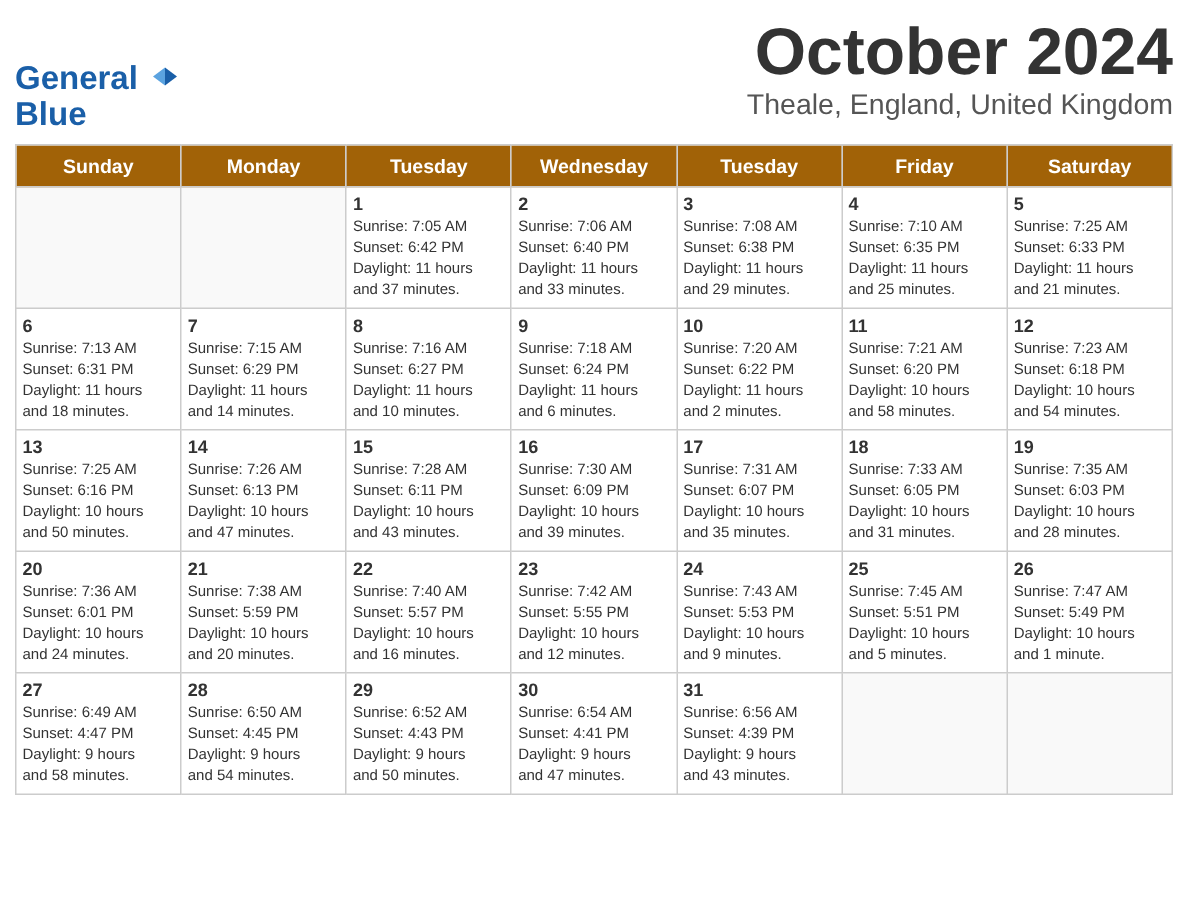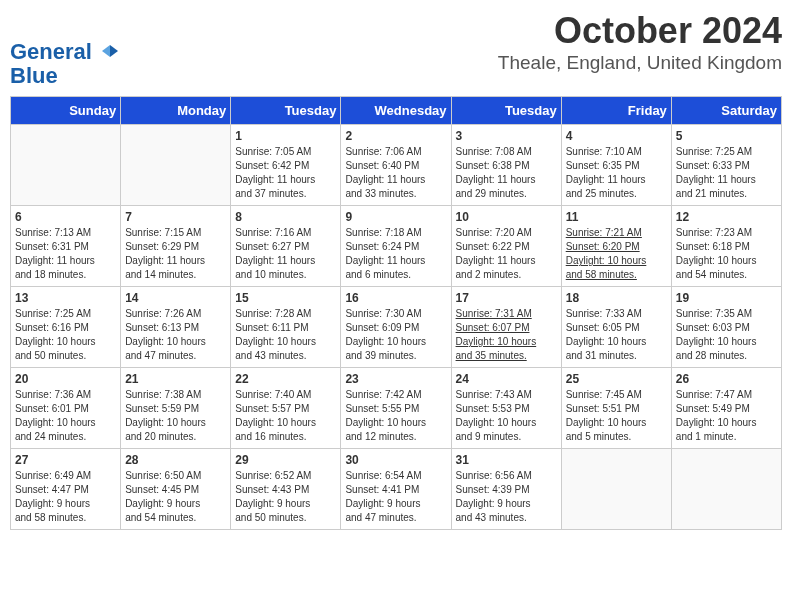--- a/index.html
+++ b/index.html
@@ -17,40 +17,40 @@
       margin-bottom: 8px;
     }
     .logo {
       display: flex;
       align-items: center;
     }
     .title-block {
       text-align: right;
     }
     .month-title {
-      font-size: 36px;
+      font-size: 44px;
       font-weight: bold;
       color: #333;
       margin-left: 16px;
     }
     .location {
       font-size: 19px;
       color: #555;
     }
     table {
       width: 100%;
       border-collapse: collapse;
     }
     th {
-      background-color: #1d4ed8;
+      background-color: #a16207;
       color: #fff;
       font-size: 13px;
       font-weight: bold;
       padding: 6px 4px;
-      text-align: right;
+      text-align: center;
       border: 1px solid #ccc;
     }
     td {
       vertical-align: top;
       border: 1px solid #ccc;
       padding: 4px 4px;
       width: calc(100% / 7);
       height: 80px;
       font-size: 10.5px;
       color: #333;
@@ -184,21 +184,21 @@
         </td>
         <td>
           <span class="day-num">10</span>
           <div class="day-info" style="white-space: pre-wrap;">Sunrise: 7:20 AM
 Sunset: 6:22 PM
 Daylight: 11 hours
 and 2 minutes.</div>
         </td>
         <td>
           <span class="day-num">11</span>
-          <div class="day-info" style="white-space: pre-wrap; text-decoration: underline;">Sunrise: 7:21 AM
+          <div class="day-info" style="white-space: pre-wrap;">Sunrise: 7:21 AM
 Sunset: 6:20 PM
 Daylight: 10 hours
 and 58 minutes.</div>
         </td>
         <td>
           <span class="day-num">12</span>
           <div class="day-info" style="white-space: pre-wrap;">Sunrise: 7:23 AM
 Sunset: 6:18 PM
 Daylight: 10 hours
 and 54 minutes.</div>
@@ -228,21 +228,21 @@
         </td>
         <td>
           <span class="day-num">16</span>
           <div class="day-info" style="white-space: pre-wrap;">Sunrise: 7:30 AM
 Sunset: 6:09 PM
 Daylight: 10 hours
 and 39 minutes.</div>
         </td>
         <td>
           <span class="day-num">17</span>
-          <div class="day-info" style="white-space: pre-wrap; text-decoration: underline;">Sunrise: 7:31 AM
+          <div class="day-info" style="white-space: pre-wrap;">Sunrise: 7:31 AM
 Sunset: 6:07 PM
 Daylight: 10 hours
 and 35 minutes.</div>
         </td>
         <td>
           <span class="day-num">18</span>
           <div class="day-info" style="white-space: pre-wrap;">Sunrise: 7:33 AM
 Sunset: 6:05 PM
 Daylight: 10 hours
 and 31 minutes.</div>

